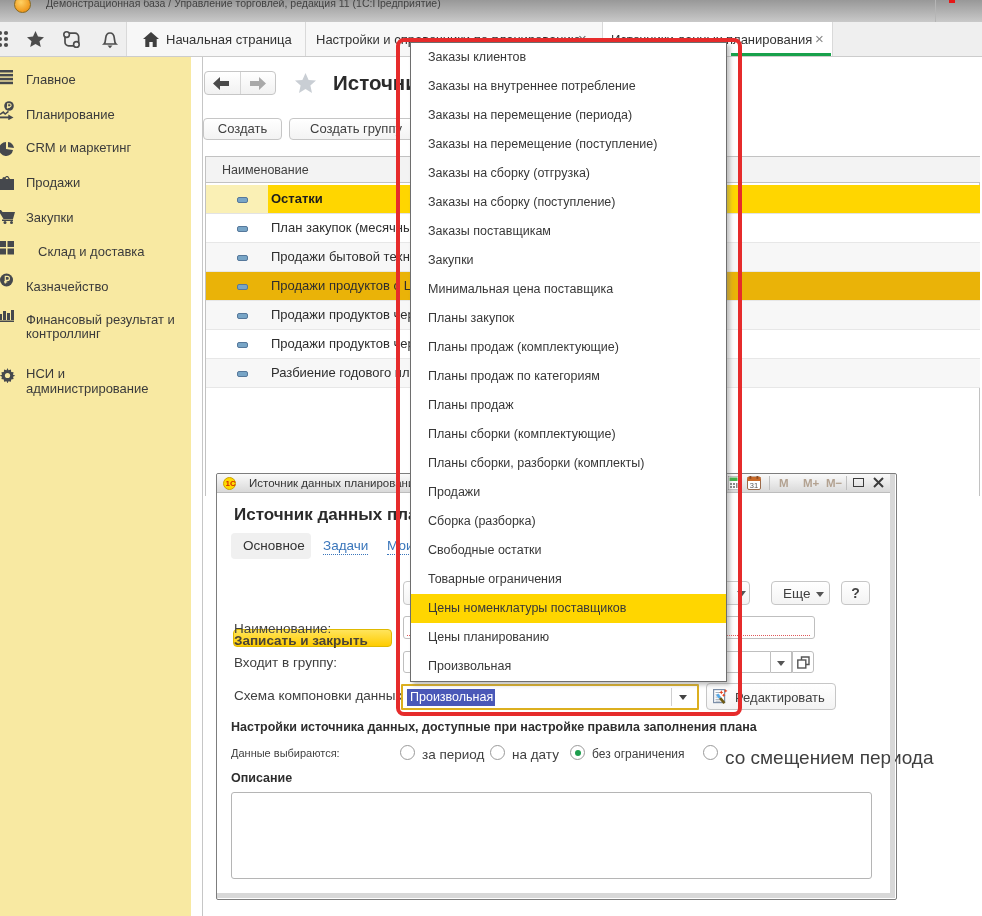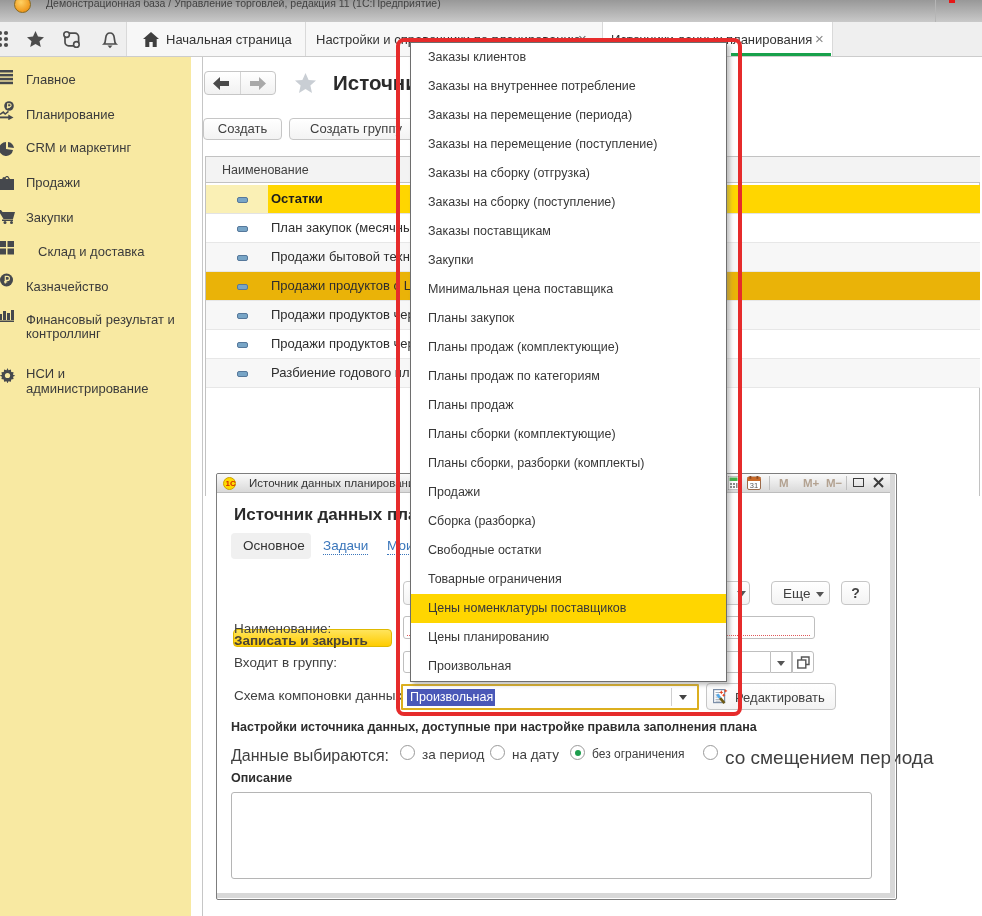--- a/index.html
+++ b/index.html
@@ -298,21 +298,21 @@
             <path d="M8.3 1.2l.7 1.5 1.5.7-1.5.7-.7 1.5-.7-1.5-1.5-.7 1.5-.7z"></path>
             <path d="M12.7 0l.6 1.3 1.3.6-1.3.6-.6 1.3-.6-1.3-1.3-.6 1.3-.6z"></path>
             <path d="M10.7 4.4l.6 1.2 1.2.6-1.2.6-.6 1.2-.6-1.2-1.2-.6 1.2-.6z"></path>
           </g>
     </svg>
     <span style="position:absolute;left:28px;top:6px;font-size:13px;color:#3f3f3f;">Редактировать</span>
   </div>
 
   <div class="abs" style="left:14px;top:246px;font-size:12.5px;font-weight:bold;color:#2e2e2e;white-space:nowrap;">Настройки источника данных, доступные при настройке правила заполнения плана</div>
 
-  <div class="abs" style="left:14px;top:273px;font-size:16px;color:#3f3f3f;">Данные выбираются:</div>
+  <div class="abs" style="left:14px;top:273px;font-size:11px;color:#3f3f3f;">Данные выбираются:</div>
   <div class="abs" style="left:183px;top:271px;width:15px;height:15px;border:1px solid #9a9a9a;border-radius:50%;background:#fff;box-sizing:border-box;"></div>
   <div class="abs" style="left:205px;top:273px;font-size:13.5px;color:#3f3f3f;">за период</div>
   <div class="abs" style="left:273px;top:271px;width:15px;height:15px;border:1px solid #9a9a9a;border-radius:50%;background:#fff;box-sizing:border-box;"></div>
   <div class="abs" style="left:295px;top:273px;font-size:13.5px;color:#3f3f3f;">на дату</div>
   <div class="abs" style="left:353px;top:271px;width:15px;height:15px;border:1px solid #9a9a9a;border-radius:50%;background:#fff;box-sizing:border-box;">
     <div class="abs" style="left:3.5px;top:3.5px;width:6px;height:6px;border-radius:50%;background:#1e9e4e;"></div>
   </div>
   <div class="abs" style="left:375px;top:273px;font-size:12px;color:#3f3f3f;">без ограничения</div>
   <div class="abs" style="left:486px;top:271px;width:15px;height:15px;border:1px solid #9a9a9a;border-radius:50%;background:#fff;box-sizing:border-box;"></div>
   <div class="abs" style="left:508px;top:273px;font-size:19px;color:#3f3f3f;white-space:nowrap;">со смещением периода</div>

